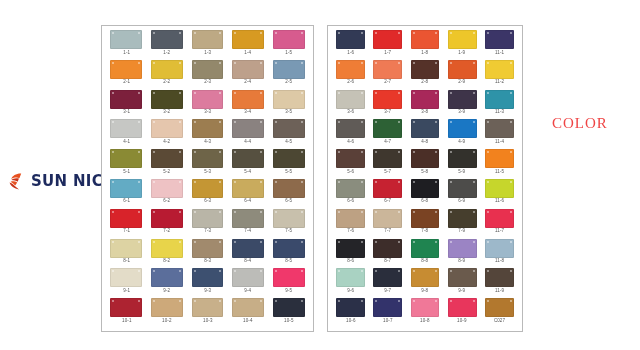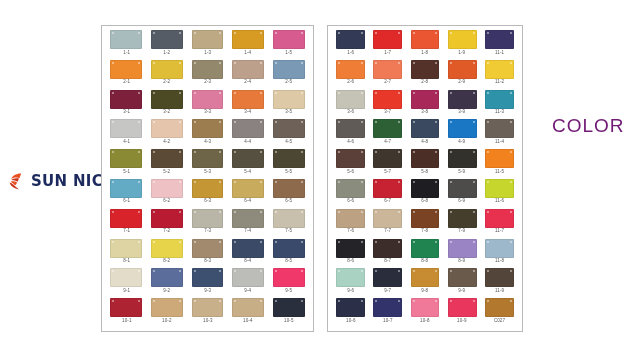--- a/index.html
+++ b/index.html
@@ -48,24 +48,24 @@
     color: #1d2a5e;
     line-height: 1;
     white-space: nowrap;
   }
 
   
   #color-caption {
     position: absolute;
     left: 552px;
     top: 115px;
-    font-family: Liberation Sans, sans-serif;
-    font-size: 19px;
+    font-family: Liberation Serif, serif;
+    font-size: 15px;
     letter-spacing: 1px;
-    color: #701a75;
+    color: #ef4444;
     white-space: nowrap;
   }
 
   
   .panel {
     position: absolute;
     background: #ffffff;
     border: 1px solid #b9b9b9;
     box-sizing: border-box;
   }

